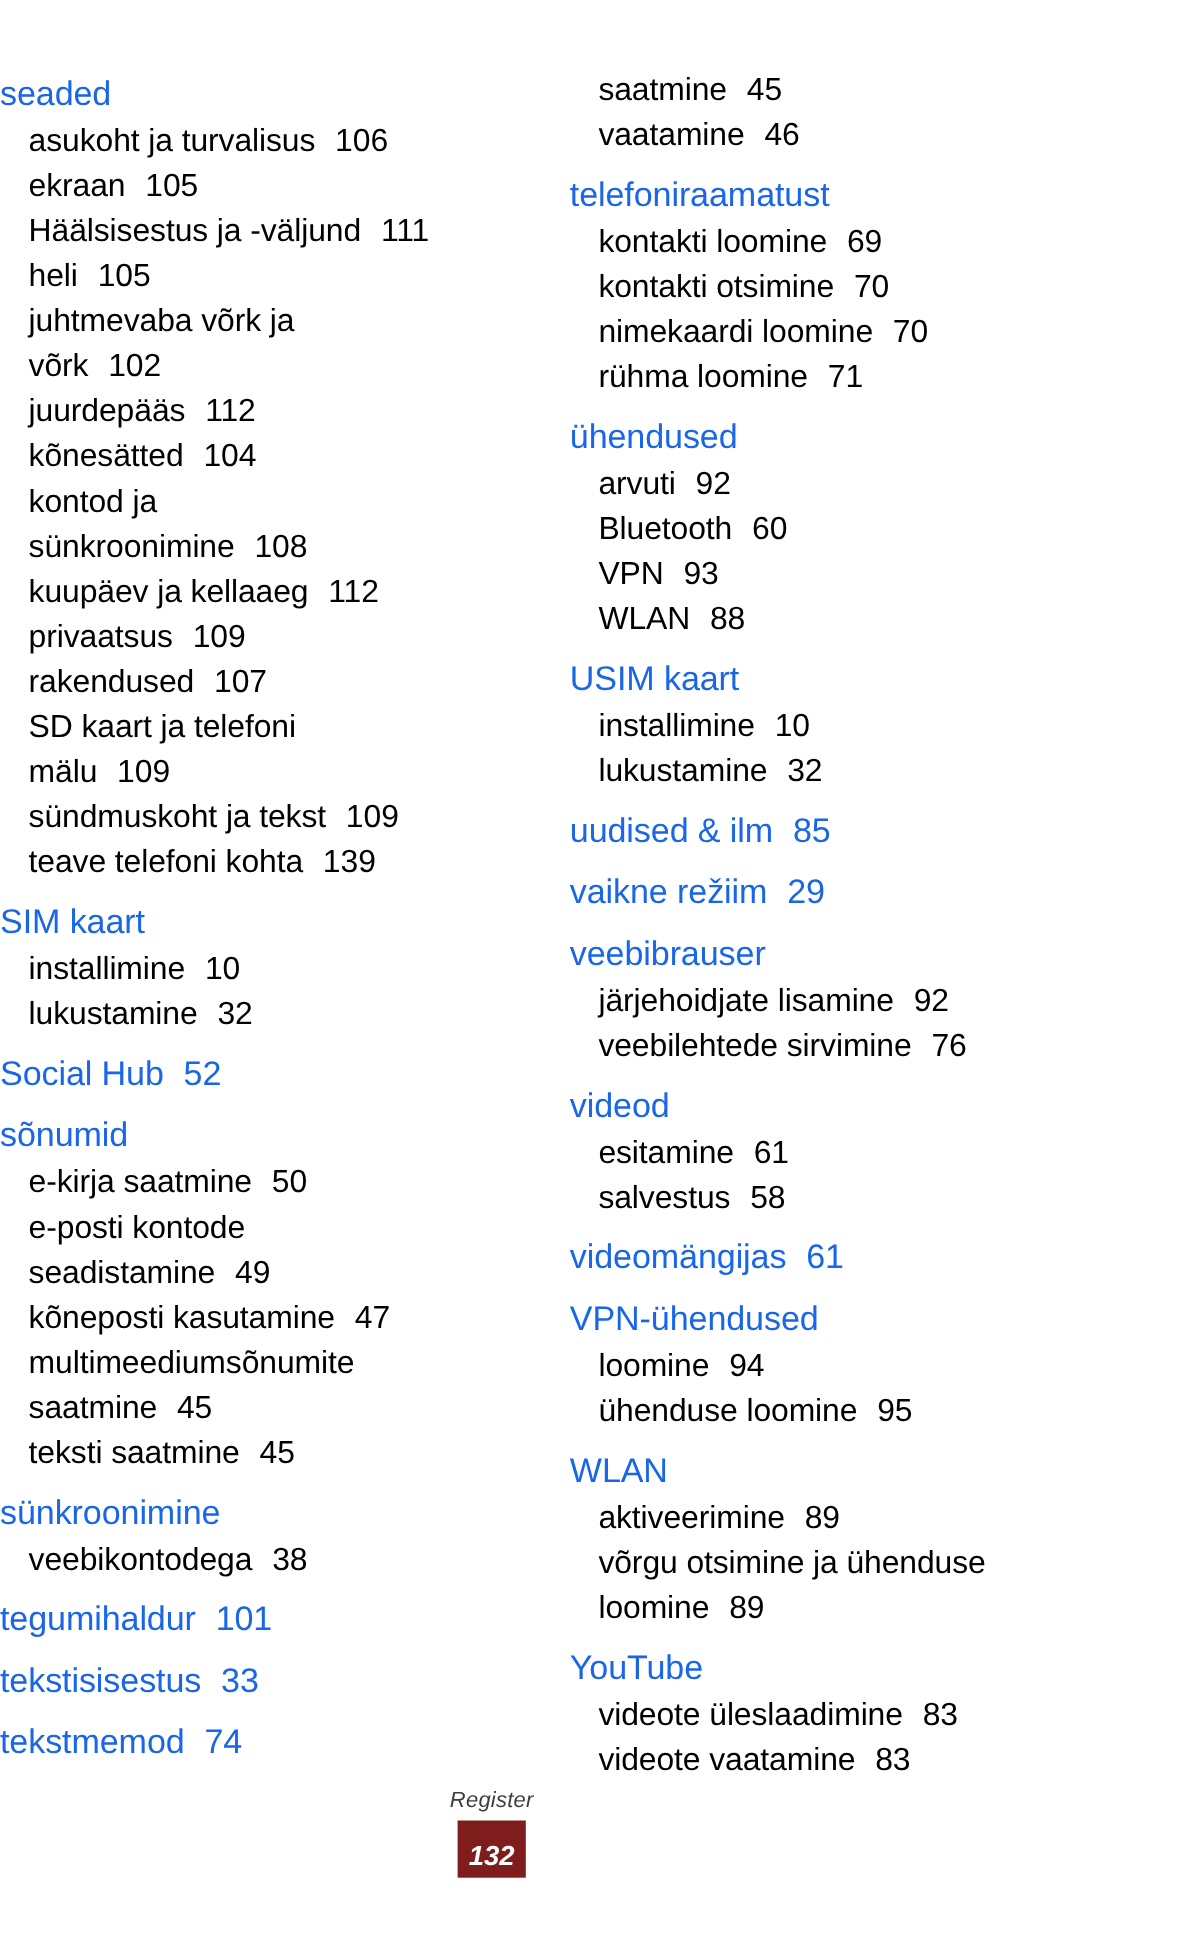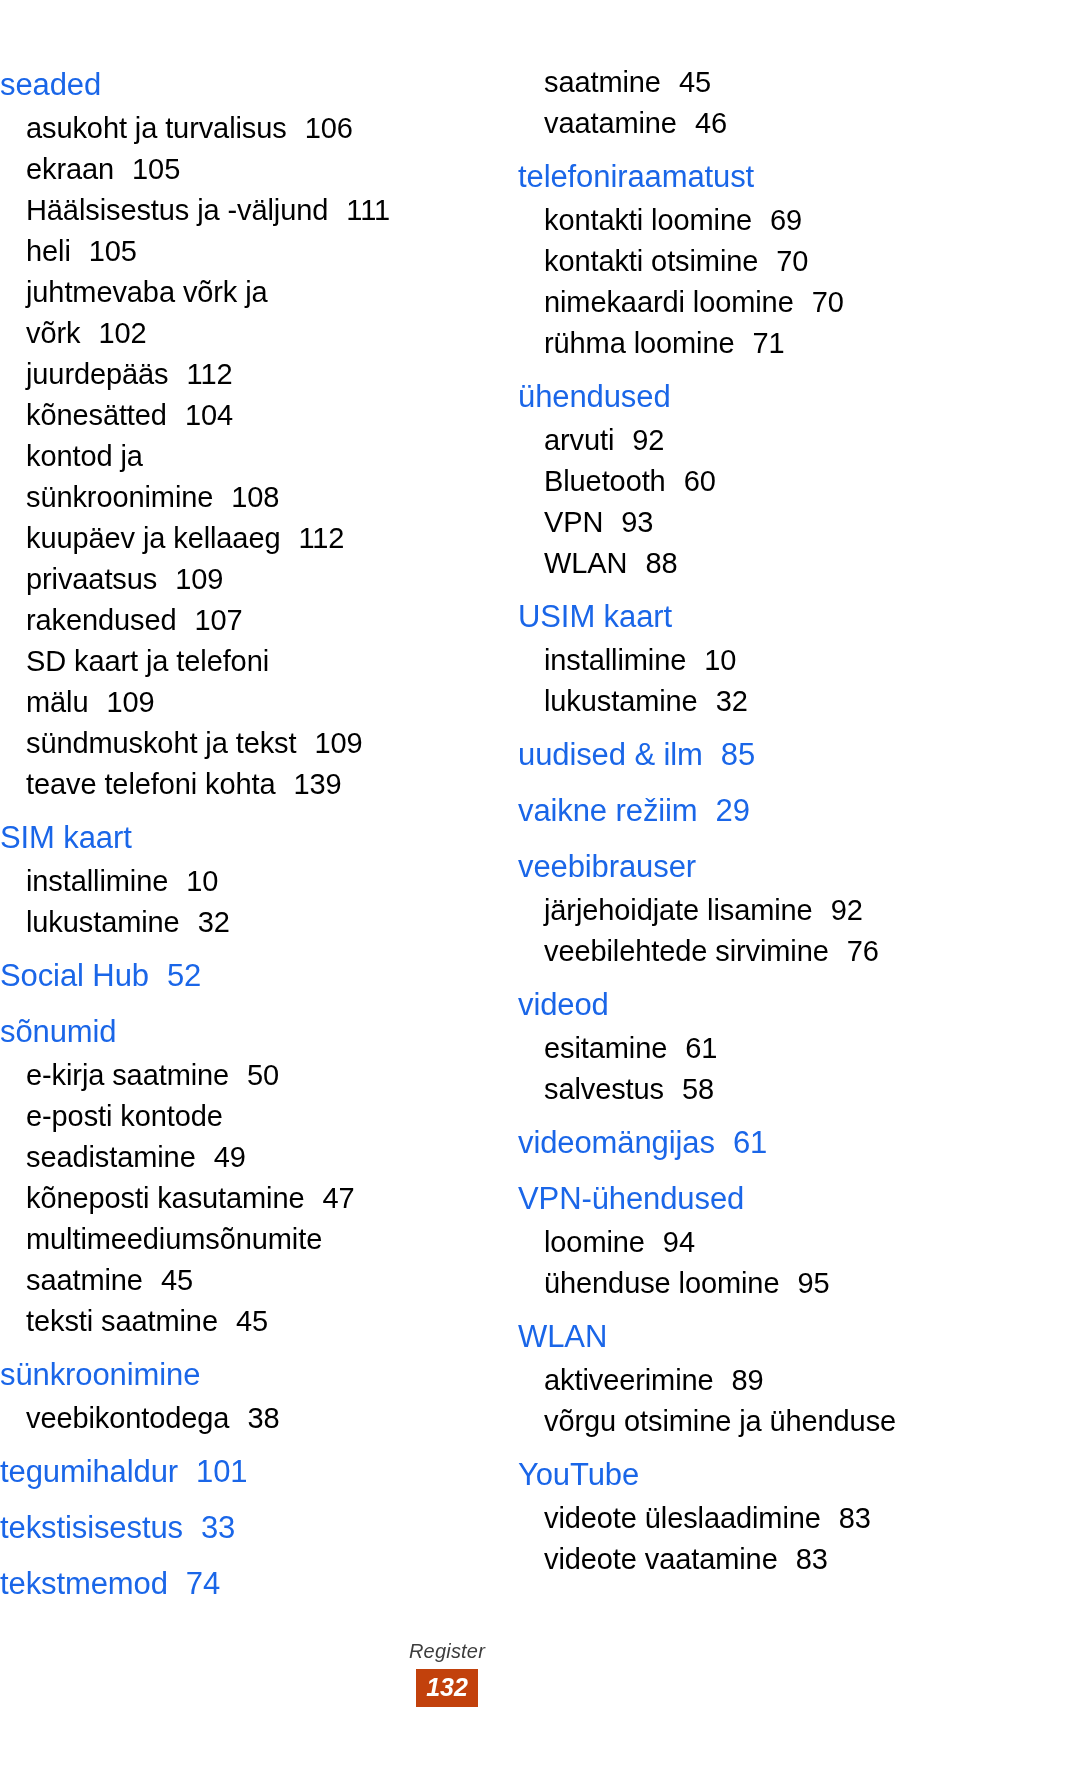--- a/index.html
+++ b/index.html
@@ -81,27 +81,27 @@
   }
   .footer-label {
     font-size: 20px;
     font-style: italic;
     color: #3d3d3d;
     letter-spacing: 0.2px;
     margin-bottom: 6px;
   }
   .footer-pageno {
     display: inline-block;
-    background: #c2410c;
+    background: #7f1d1d;
     color: #ffffff;
     font-style: italic;
     font-weight: bold;
     font-size: 25px;
     line-height: 33px;
-    padding: 2px 10px 3px 10px;
+    padding: 16px 10px 3px 10px;
   }
 </style>
 </head>
 <body>
 
 <div class="page">
 
   <div class="columns">
     <div class="col col-left" id="col-left">
         <div class="heading"><span>seaded</span></div>
@@ -164,20 +164,21 @@
         <div class="heading"><span>videod</span></div>
         <div class="sub"><span>esitamine</span><span class="pg">61</span></div>
         <div class="sub"><span>salvestus</span><span class="pg">58</span></div>
         <div class="heading"><span>videomängijas</span><span class="pg">61</span></div>
         <div class="heading"><span>VPN-ühendused</span></div>
         <div class="sub"><span>loomine</span><span class="pg">94</span></div>
         <div class="sub"><span>ühenduse loomine</span><span class="pg">95</span></div>
         <div class="heading"><span>WLAN</span></div>
         <div class="sub"><span>aktiveerimine</span><span class="pg">89</span></div>
         <div class="sub"><span>võrgu otsimine ja ühenduse</span></div>
+        <div class="sub"><span>loomine</span><span class="pg">89</span></div>
         <div class="heading"><span>YouTube</span></div>
         <div class="sub"><span>videote üleslaadimine</span><span class="pg">83</span></div>
         <div class="sub"><span>videote vaatamine</span><span class="pg">83</span></div>
       </div>
   </div>
 
   <div class="footer">
     <div class="footer-label">Register</div>
     <div class="footer-pageno">132</div>
   </div>

